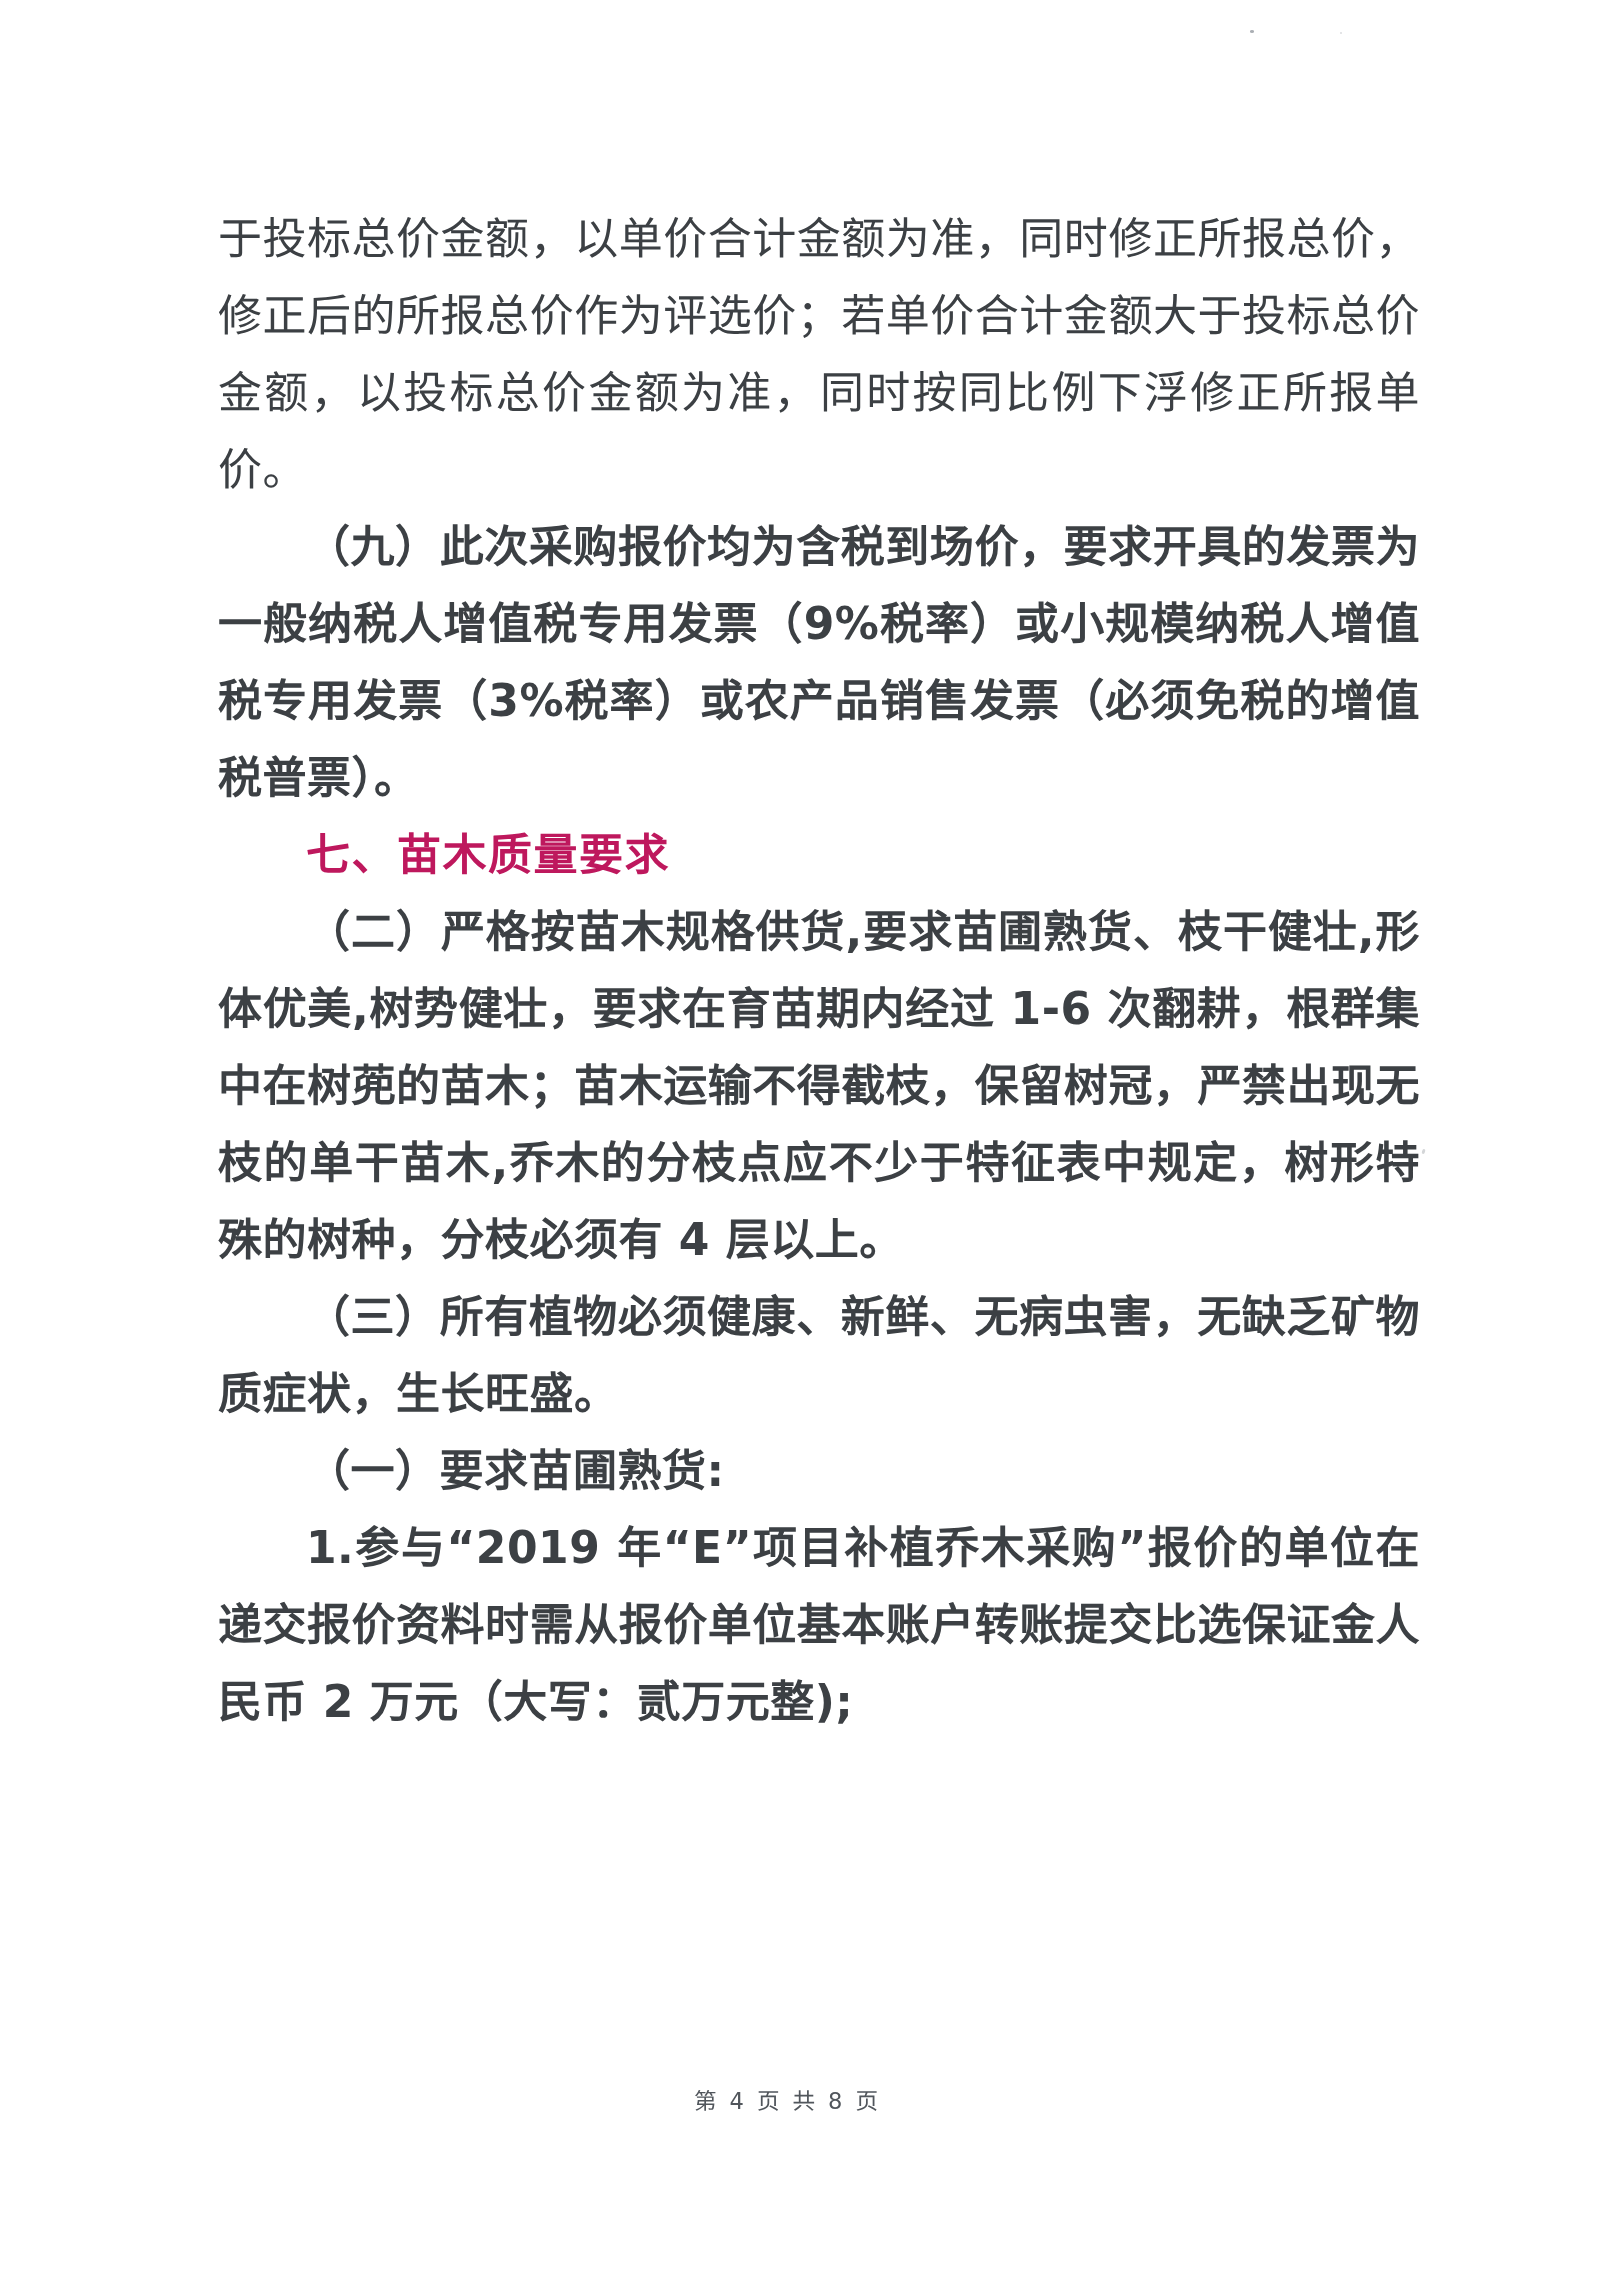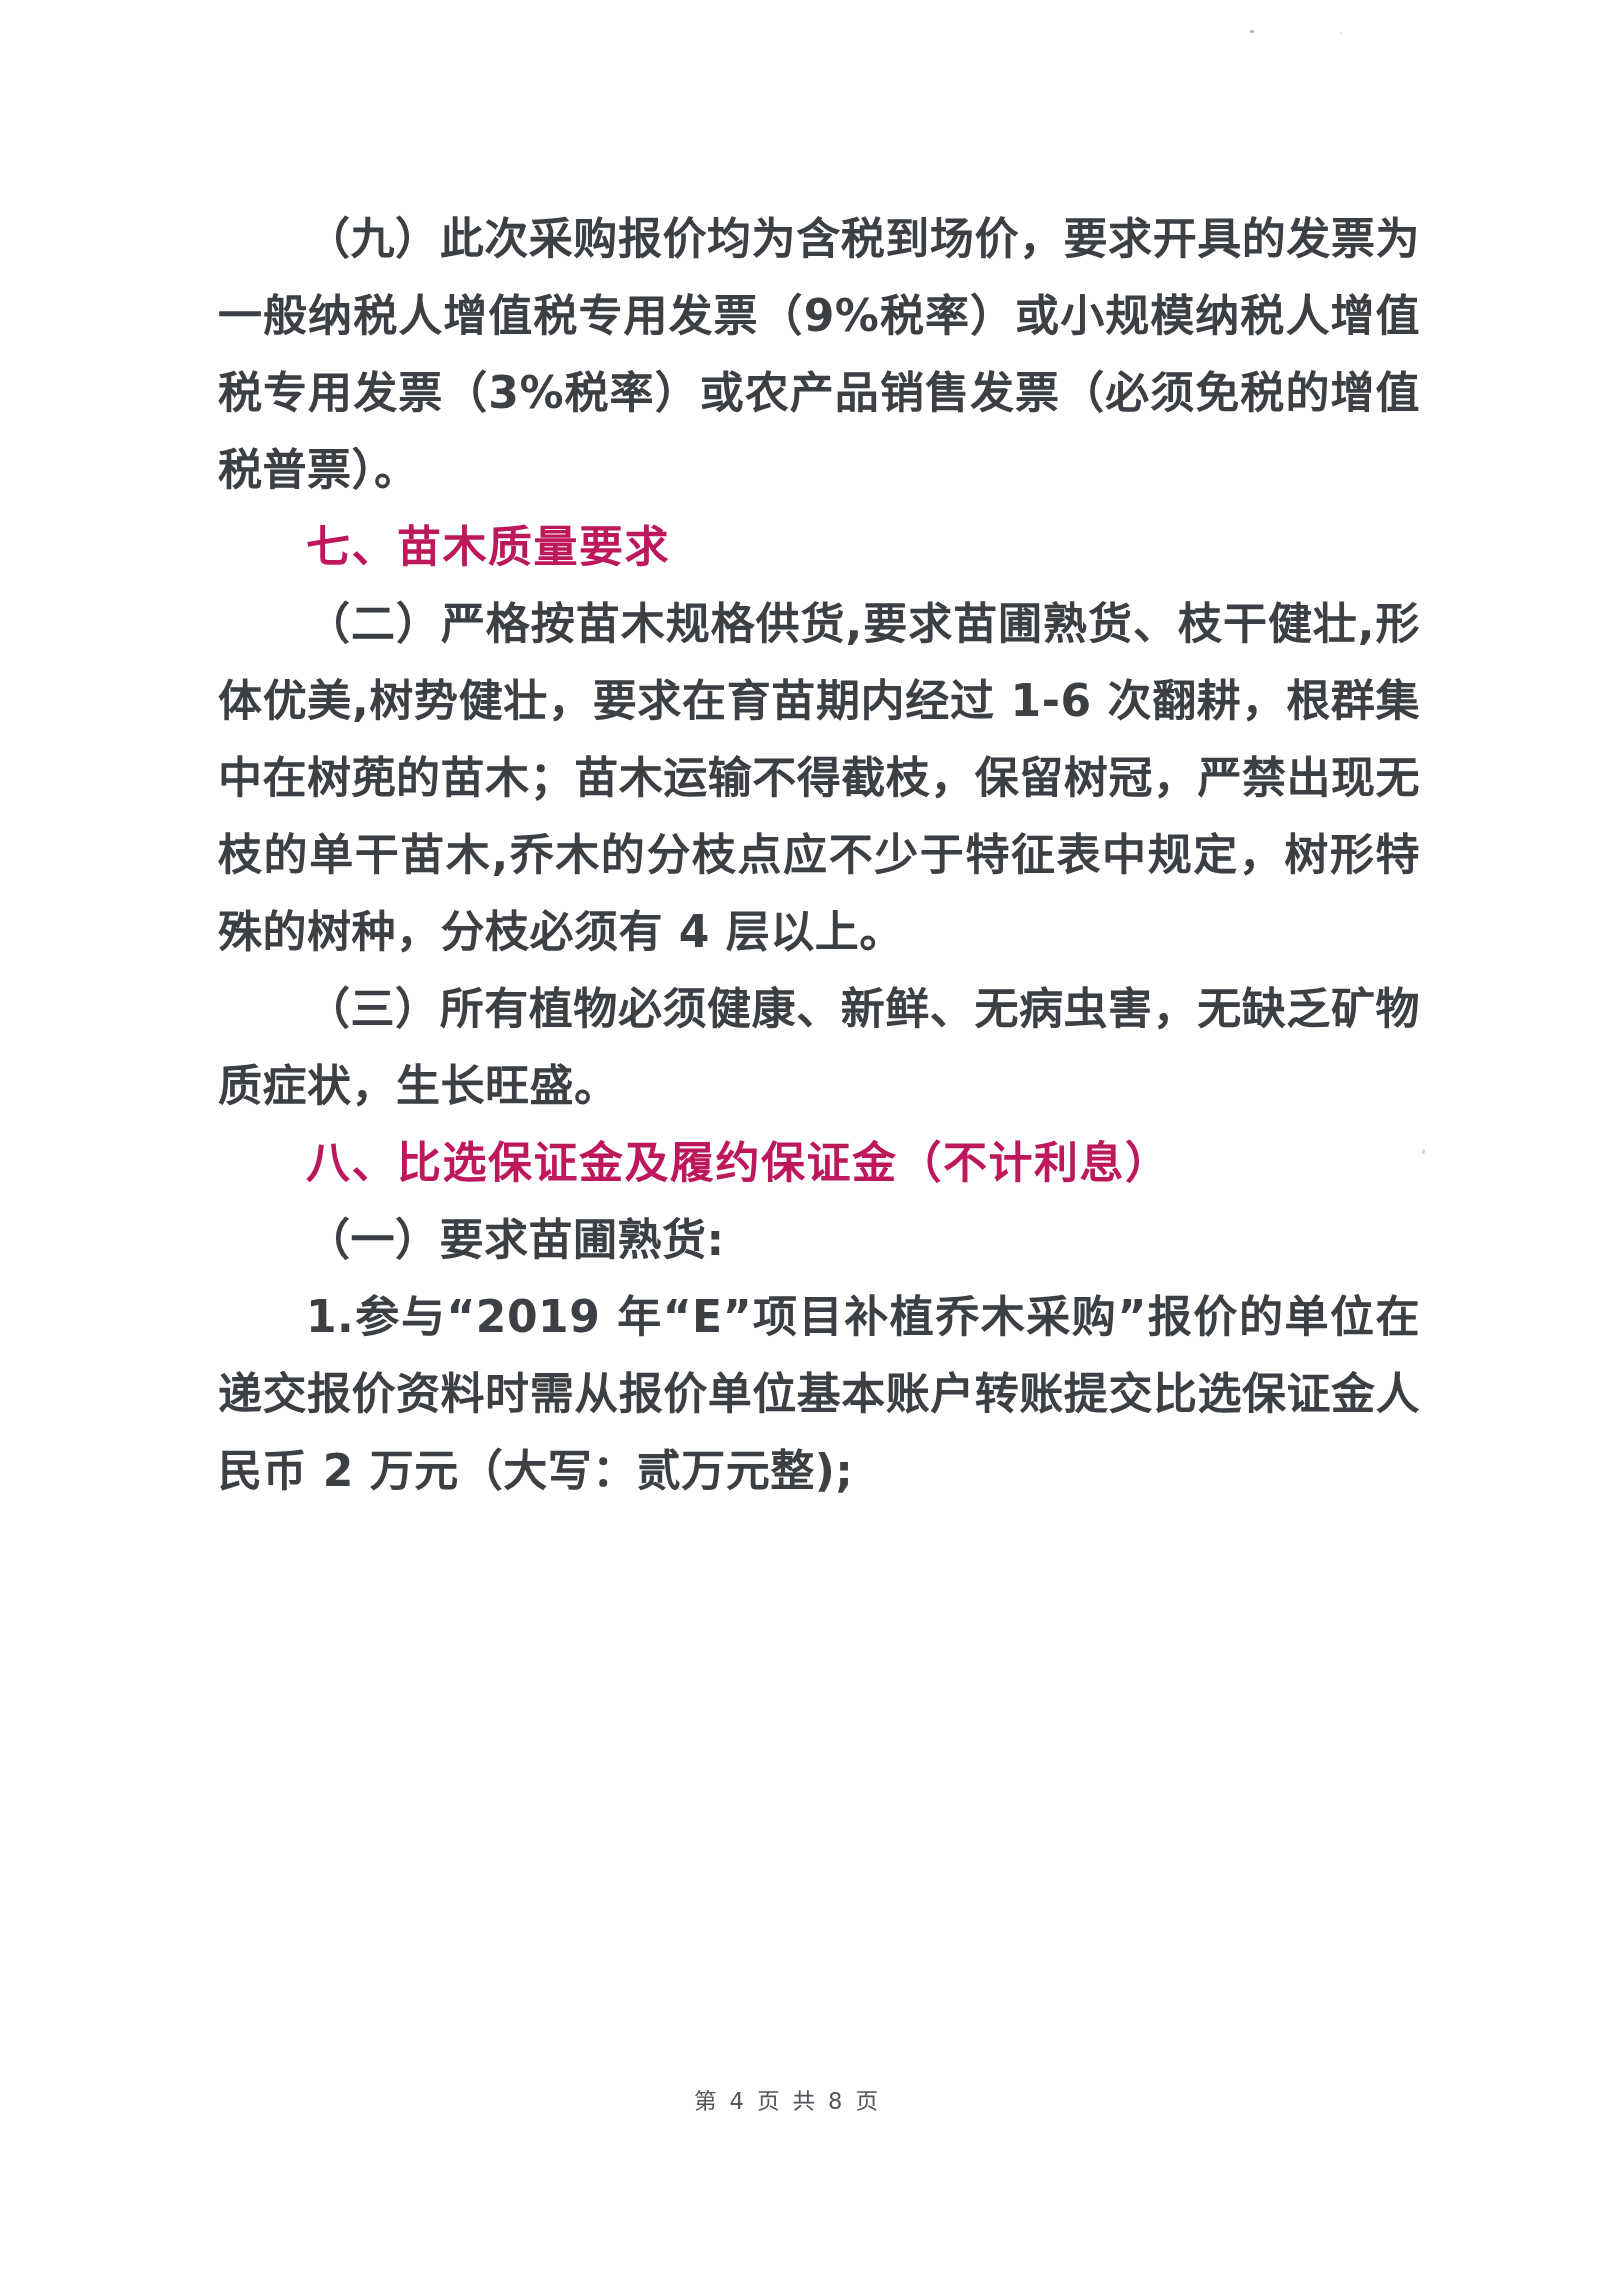--- a/index.html
+++ b/index.html
@@ -65,25 +65,25 @@
     .speck-1 { left: 1250px; top: 30px; width: 4.4px; height: 2.9px; opacity: 0.75; }
     .speck-2 { left: 1422px; top: 1149px; width: 2.5px; height: 5.4px; opacity: 0.38; transform: rotate(18deg); }
     .speck-3 { left: 1340px; top: 32px; width: 2px; height: 1.5px; opacity: 0.30; }
   </style>
 </head>
 <body>
 
 <div class="page">
 
   <div class="doc-content">
+    <p class="para-plain">于投标总价金额，以单价合计金额为准，同时修正所报总价，修正后的所报总价作为评选价；若单价合计金额大于投标总价金额，以投标总价金额为准，同时按同比例下浮修正所报单价。</p>
     <p class="para-indent">（九）此次采购报价均为含税到场价，要求开具的发票为一般纳税人增值税专用发票（9%税率）或小规模纳税人增值税专用发票（3%税率）或农产品销售发票（必须免税的增值税普票）。</p>
     <p class="para-heading">七、苗木质量要求</p>
     <p class="para-indent">（二）严格按苗木规格供货,要求苗圃熟货、枝干健壮,形体优美,树势健壮，要求在育苗期内经过 1-6 次翻耕，根群集中在树蔸的苗木；苗木运输不得截枝，保留树冠，严禁出现无枝的单干苗木,乔木的分枝点应不少于特征表中规定，树形特殊的树种，分枝必须有 4 层以上。</p>
     <p class="para-indent">（三）所有植物必须健康、新鲜、无病虫害，无缺乏矿物质症状，生长旺盛。</p>
-    <p class="para-heading">八、比选保证金及履约保证金（不计利息）</p>
     <p class="para-indent">（一）要求苗圃熟货:</p>
     <p class="para-indent">1.参与“2019 年“E”项目补植乔木采购”报价的单位在递交报价资料时需从报价单位基本账户转账提交比选保证金人民币 2 万元（大写：贰万元整);</p>
   </div>
 
   <div class="page-footer">
     <span>第 4 页 共 8 页</span>
   </div>
 
   <div class="speck speck-1"></div>
   <div class="speck speck-2"></div>

